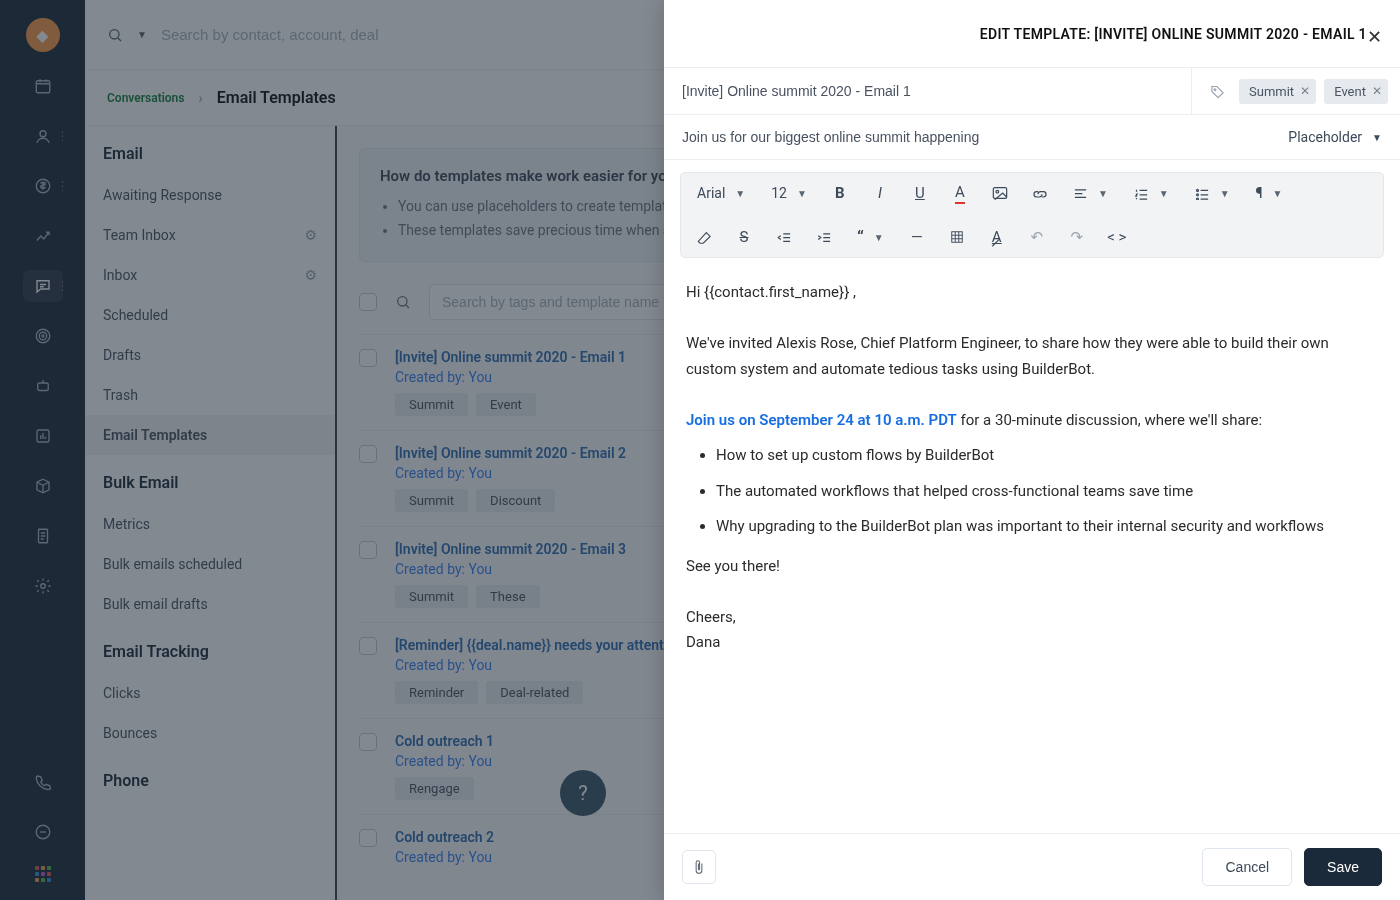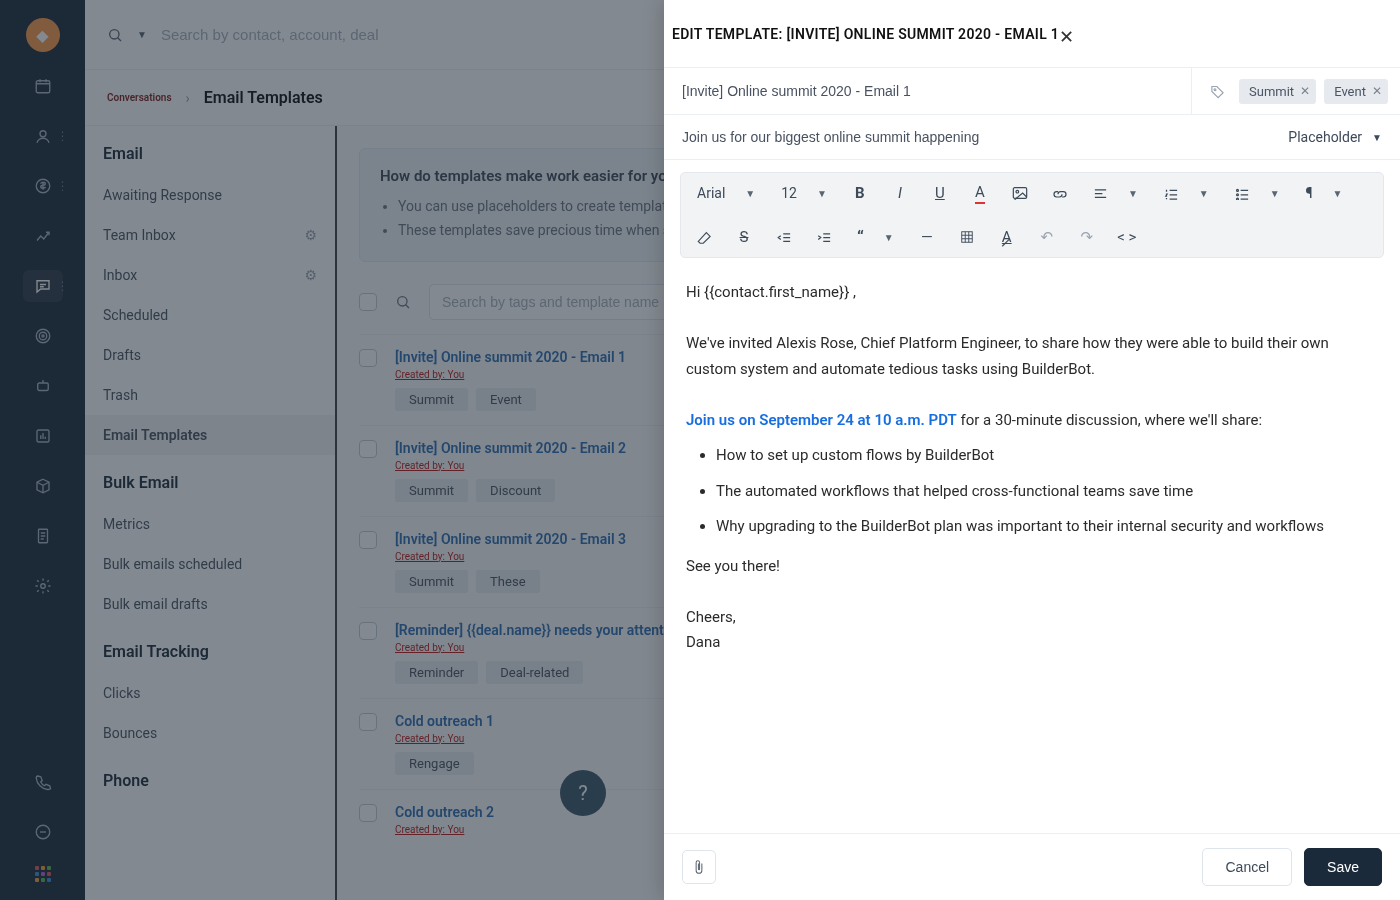--- a/index.html
+++ b/index.html
@@ -16,21 +16,21 @@
 .iconrail .grid9 span { width:4px; height:4px; border-radius:1px; }
 
 
 .topbar { position: fixed; left: 85px; right: 0; top: 0; height: 70px; background: #fff; border-bottom: 1px solid #eceff2; display: flex; align-items: center; padding: 0 22px; gap: 14px; z-index: 4; }
 .topbar .searchglass { font-size: 16px; color: #5a6572; }
 .topbar input { border: none; outline: none; font-size: 15px; flex: 1; color: #333; }
 .topbar input::placeholder { color: #a9b2be; }
 
 
 .crumbs { position: fixed; left: 85px; right: 0; top: 70px; height: 56px; background: #fff; border-bottom: 1px solid #eceff2; display: flex; align-items: center; padding: 0 22px; z-index: 4; }
-.crumbs .root { color: #7f1d1d; font-weight: 600; font-size: 10px; text-align: center;}
+.crumbs .root { color: #15803d; font-weight: 600; font-size: 12px; text-align: center;}
 .crumbs .sep { margin: 0 14px; color: #9aa3af; }
 .crumbs .leaf { font-weight: 600; font-size: 16px;}
 
 
 .sidebar { position: fixed; left: 85px; top: 126px; bottom: 0; width: 252px; background: #fff; border-right: 2px solid #404040; overflow-y: auto; z-index: 3; }
 .sbhead { padding: 18px 18px 12px; font-weight: 600; color: #1b2a3a; font-size: 16px; }
 .sbitem { padding: 12px 18px; color: #4b5563; cursor: pointer; display: flex; align-items: center; justify-content: space-between; font-size: 14px;}
 .sbitem.active { background: #f1f3f6; font-weight: 600;}
 .sbitem .gear { color: #9aa3af; font-size: 14px; }
 
@@ -39,48 +39,48 @@
 .tipbox { background: #eef3f7; border: 1px solid #e1e8ef; border-radius: 6px; padding: 18px 20px; color: #3d4a59; }
 .tipbox h4 { font-weight: 600; margin-bottom: 10px; font-size: 15px; }
 .tipbox li { list-style: disc; margin-left: 18px; color: #6b7684; line-height: 1.7; }
 .listtools { display: flex; align-items: center; gap: 18px; margin: 22px 0 14px; }
 .chk { width: 18px; height: 18px; border: 1.5px solid #c4ccd5; border-radius: 4px; background: #fff; }
 .listtools .sicon { color: #6b7684; font-size:16px; }
 .listtools input { flex: 1; height: 36px; border: 1px solid #dfe5ec; border-radius: 5px; padding: 0 12px; font-size: 14px; color: #333; }
 .listtools input::placeholder { color: #a9b2be; }
 .trow { display: flex; gap: 18px; padding: 14px 0; border-top: 1px solid #eceff2; align-items: flex-start; }
 .trow .tmeta .title { color: #2d6db3; font-weight: 600; margin-bottom: 4px; }
-.trow .tmeta .sub { color: #b91c1c; font-size: 10px; margin-bottom: 8px; text-decoration: underline;}
+.trow .tmeta .sub { color: #3b82f6; font-size: 14px; margin-bottom: 8px;}
 .trow .tags { display: flex; gap: 8px; }
 .chip { background: #e6eaef; color: #4b5563; padding: 4px 14px; border-radius: 3px; font-size: 13px; }
 
 
 .helpfab { position: fixed; left: 560px; top: 770px; width: 46px; height: 46px; border-radius: 50%; background: #3b576b; color: #fff; display: flex; align-items: center; justify-content: center; font-size: 20px; z-index: 6; }
 
 
 .overlay-dim { position: fixed; inset: 0; background: rgba(30,40,52,0.55); z-index: 10; }
 
 
 .panel { position: fixed; right: 0; top: 0; bottom: 0; width: 736px; background: #fff; z-index: 11; display: flex; flex-direction: column; box-shadow: -4px 0 18px rgba(0,0,0,.15); }
-.panel-head { padding: 26px 8px 20px; display: flex; justify-content: flex-start; align-items: flex-start;}
+.panel-head { padding: 26px 18px 20px; display: flex; justify-content: flex-end; align-items: flex-start;}
 .panel-head h3 { font-size: 14px; letter-spacing: .3px; font-weight: 600;}
 .panel-head .close { font-size: 18px; cursor: pointer; color:#333;}
 .panel-row1 { display: flex; border-top: 1px solid #eceff2; border-bottom: 1px solid #eceff2;}
 .panel-row1 .tname { flex: 1; border: none; padding: 15px 18px; font-size: 14px; color: #495261; }
 .panel-row1 .tagzone { display: flex; align-items: center; gap: 8px; padding: 0 12px; border-left: 1px solid #eceff2; }
 .panel-row1 .tagzone .tagic { color: #9aa3af; padding: 0 6px; }
 .tagchip { background: #e6eaef; color: #4b5563; padding: 5px 6px 5px 10px; border-radius: 3px; font-size: 13px; display: inline-flex; align-items: center; gap: 6px;}
 .tagchip .x { color: #7a838f; cursor: pointer; font-size: 12px;}
 .panel-row2 { display: flex; align-items: center; justify-content: space-between; padding: 14px 18px; border-bottom: 1px solid #eceff2; }
 .panel-row2 .subj { border: none; font-size: 14px; color: #495261; flex: 1; }
 .panel-row2 .ph { color: #3d4a59; font-size: 14px; display: flex; align-items: center; gap: 10px; cursor: pointer; }
 
 
 .etoolbar { background: #f1f3f5; border: 1px solid #e4e8ec; border-radius: 5px; margin: 12px 16px 10px; padding: 8px 10px; display: flex; flex-wrap: wrap; row-gap: 10px; column-gap: 14px; align-items: center; color: #3d4a59; }
-.etoolbar .tsel { display: inline-flex; align-items: center; gap: 20px; padding: 2px 6px;}
+.etoolbar .tsel { display: inline-flex; align-items: center; gap: 10px; padding: 2px 6px;}
 .etoolbar .tb { width: 26px; height: 24px; display: inline-flex; align-items: center; justify-content: center; cursor: pointer; font-size: 15px; border-radius: 3px; }
 .etoolbar .caret { font-size: 10px; color:#5a6572; }
 .etoolbar .divider { width: 100%; height: 0; }
 
 
 .editor { padding: 12px 22px 22px; overflow-y: auto; flex: 1; font-size: 15px; line-height: 1.7; color: #2b2b2b;}
 .editor a { color: #166ee0; font-weight: 600; text-decoration: none; }
 .editor ul { margin: 10px 0 14px 30px; }
 .editor ul li { list-style: disc; margin-bottom: 10px; }
 

